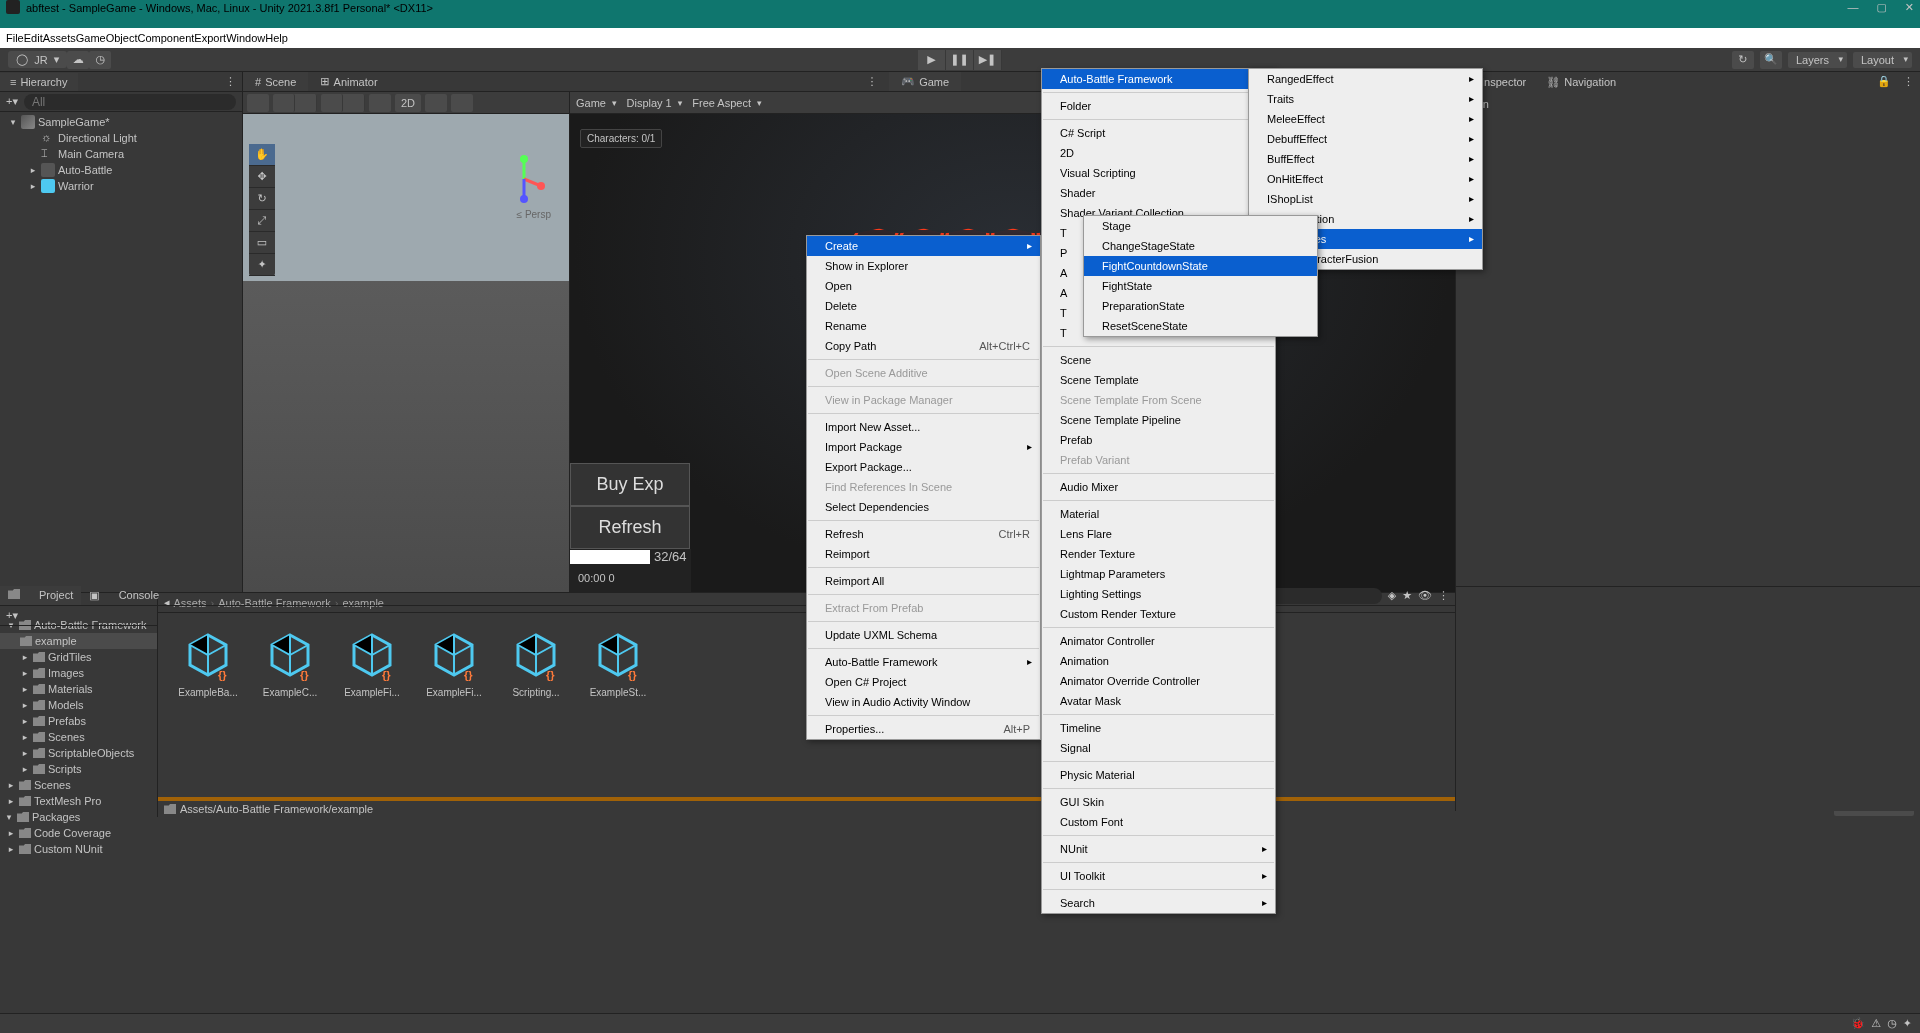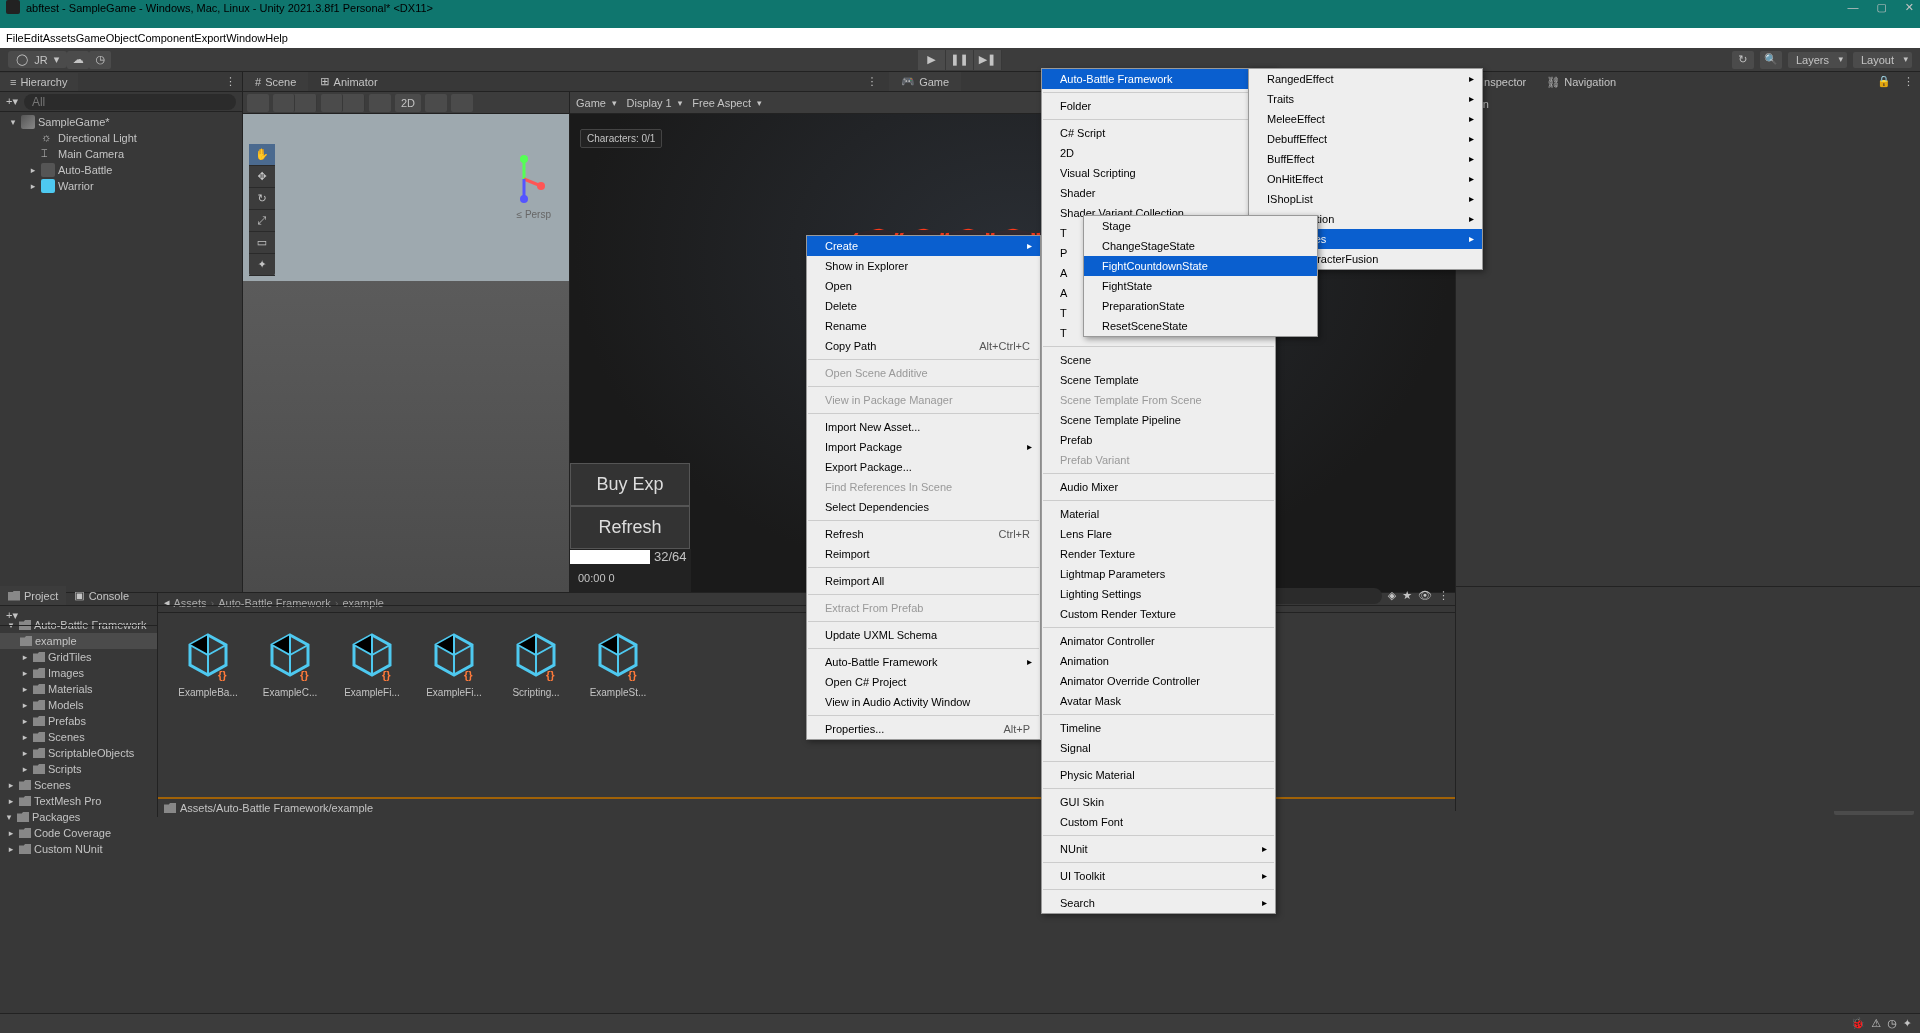--- a/index.html
+++ b/index.html
@@ -74,40 +74,40 @@
 .prog-txt{padding:0 4px;font-size:13px}
 .timer{background:#222;padding:8px;font-size:20px;display:flex;gap:3px}
 
 .inspector{width:465px;background:#383838;border-left:1px solid #222}
 .insp-top{height:20px;display:flex;position:relative}
 .insp-top .tab{padding:3px 10px;display:flex;align-items:center;gap:4px}
 
 .bottom{display:flex;height:225px;border-top:1px solid #222}
 .proj{width:158px;background:#383838;border-right:1px solid #222}
 .proj-tabs{height:20px;display:flex;border-bottom:1px solid #222}
-.proj-tabs .tab{padding:3px 8px;display:flex;align-items:center;gap:4px}
+.proj-tabs .tab{padding:3px 8px;display:flex;gap:19px}
 .proj-tabs .tab.active{background:#3c3c3c}
 .proj-toolbar{height:20px;display:flex;align-items:center;padding:0 6px;border-bottom:1px solid #222}
 .proj-tree{padding:2px 0;overflow:hidden}
 .proj-tree .tree-item{padding-left:6px}
 .proj-tree .tree-item.l2{padding-left:20px}
 .fold-ico{width:12px;height:10px;background:#888;display:inline-block;clip-path:polygon(0 15%,40% 15%,50% 0,100% 0,100% 100%,0 100%)}
 
 .assets{flex:1;background:#383838;display:flex;flex-direction:column}
 .assets-toolbar{height:20px;display:flex;align-items:center;padding:0 6px;border-bottom:1px solid #222}
 .assets-toolbar input{background:#2b2b2b;border:none;border-radius:10px;height:16px;width:200px;padding:0 8px;margin-left:auto}
 .breadcrumb{height:20px;display:flex;align-items:center;padding:0 6px;gap:4px;border-bottom:1px solid #222}
 .breadcrumb .bc{color:#aaa}
 .breadcrumb .sep{color:#666}
 .assets-grid{flex:1;display:flex;padding:14px;gap:10px}
 .asset-item{width:72px;display:flex;flex-direction:column;align-items:center;gap:4px}
 .asset-icon{width:56px;height:56px;position:relative}
 .asset-icon svg{width:56px;height:56px}
 .asset-label{font-size:10px;text-align:center;white-space:nowrap;overflow:hidden;text-overflow:ellipsis;width:72px}
-.assets-status{height:20px;border-top:2px solid #a16207;display:flex;align-items:center;padding:0 6px}
+.assets-status{height:20px;border-top:4px solid #a16207;display:flex;align-items:center;padding:0 6px}
 
 .ctx-menu{position:absolute;background:#eee;border:1px solid #999;box-shadow:2px 2px 6px rgba(0,0,0,0.4);min-width:235px;z-index:1000}
 .ctx-menu .item{padding:4px 24px 4px 18px;color:#000;font-size:11px;position:relative}
 .ctx-menu .item.hl{background:#0a5fcf;color:#fff}
 .ctx-menu .item.disabled{color:#999}
 .ctx-menu .item.subm::after{content:"▸";position:absolute;right:8px;color:inherit;font-size:10px}
 .ctx-menu .item .shortcut{position:absolute;right:10px;color:#555}
 .ctx-menu .sep{height:1px;background:#ccc;margin:3px 1px}
 
 .statusbar{position:absolute;bottom:0;left:0;right:0;height:20px;background:#3c3c3c;border-top:1px solid #222;display:flex;align-items:center;padding:0 8px}

